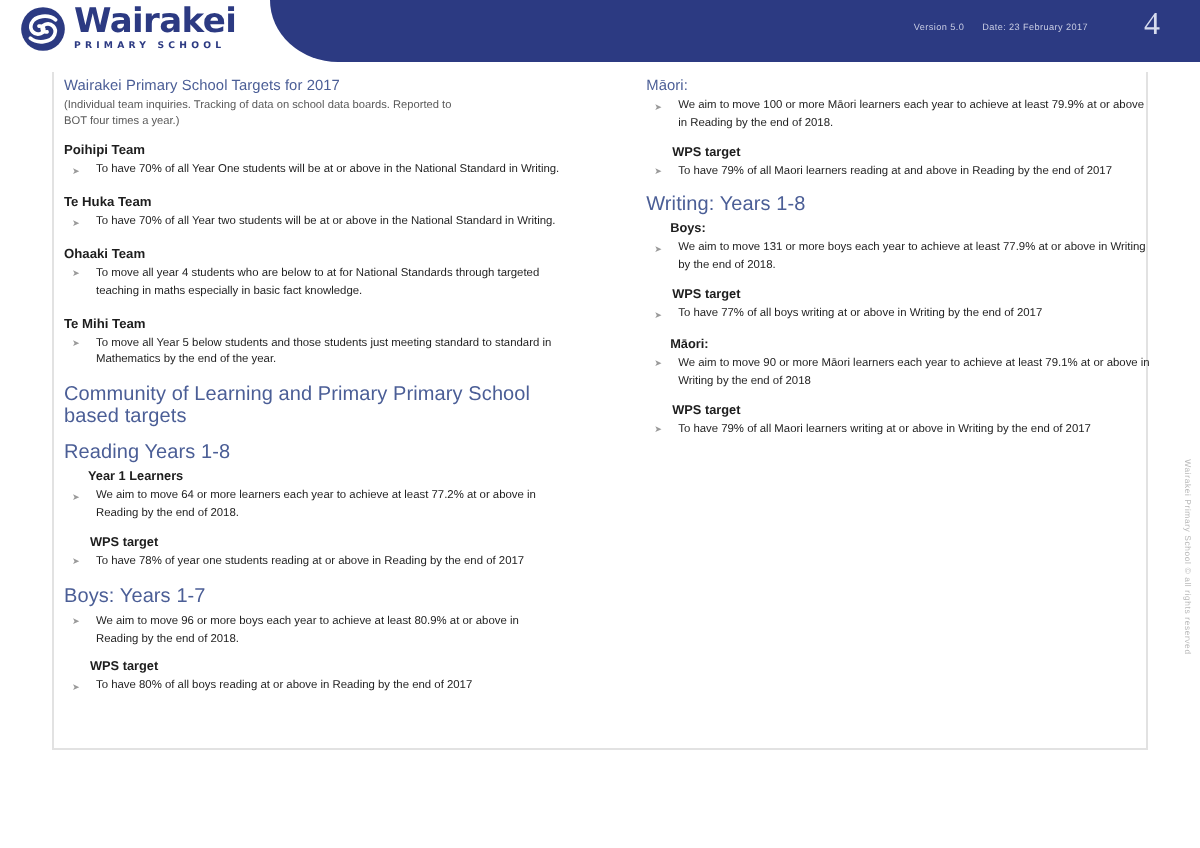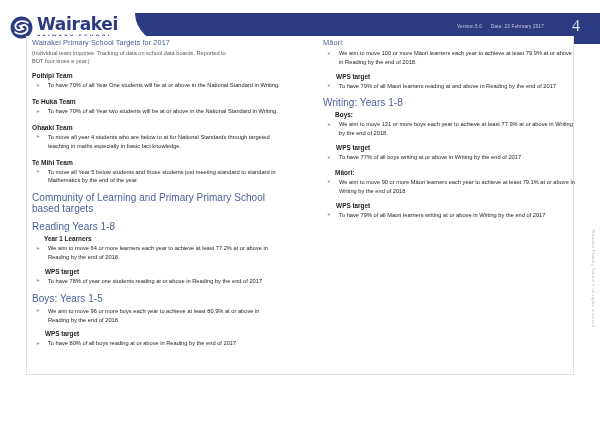--- a/index.html
+++ b/index.html
@@ -12,21 +12,21 @@
     height: 424px;
     position: relative;
     overflow: hidden;
     font-family: "Liberation Sans", sans-serif;
     -webkit-font-smoothing: antialiased;
   }
 
   
   .header {
     position: absolute;
-    top: 13px; left: 0;
+    top: 0; left: 0;
     width: 600px;
     height: 31px;
   }
   .header-band {
     position: absolute;
     top: 0;
     left: 135px;
     width: 465px;
     height: 31px;
     background: #2c3a82;
@@ -286,21 +286,21 @@
       </li>
     </ul>
     <div class="h-wps">WPS target</div>
     <ul class="blist">
       <li>
         <span class="arrow">➤</span>
         <span>To have 78%  of year one students reading at or above in Reading by the end of 2017</span>
       </li>
     </ul>
 
-    <div class="h-blue-lg">Boys: Years 1-5</div>
+    <div class="h-blue-lg">Boys: Years 1-7</div>
     <ul class="blist tight">
       <li>
         <span class="arrow">➤</span>
         <span>We aim to move 96 or more boys each year to achieve at least 80.9% at or above in Reading by the end of 2018.</span>
       </li>
     </ul>
     <div class="h-wps">WPS target</div>
     <ul class="blist">
       <li>
         <span class="arrow">➤</span>

